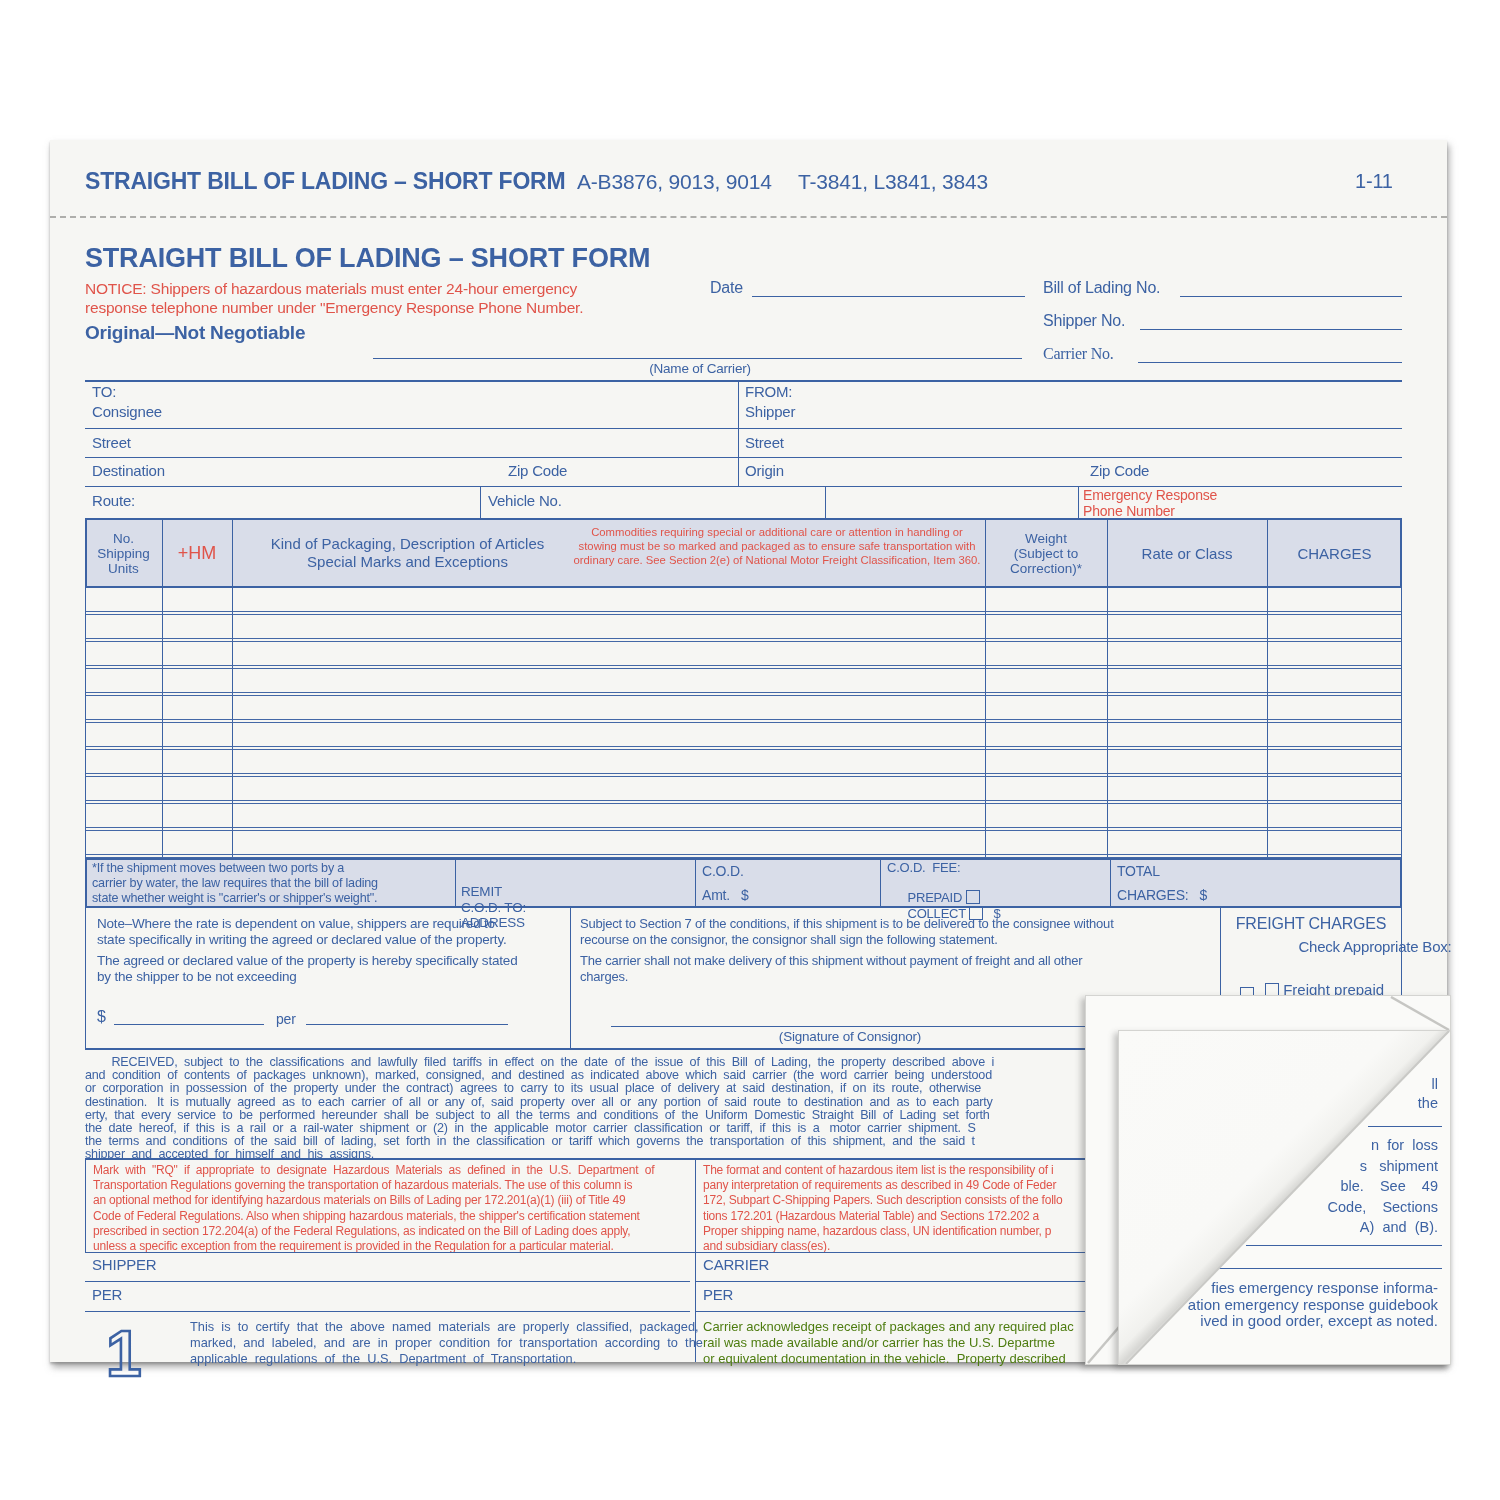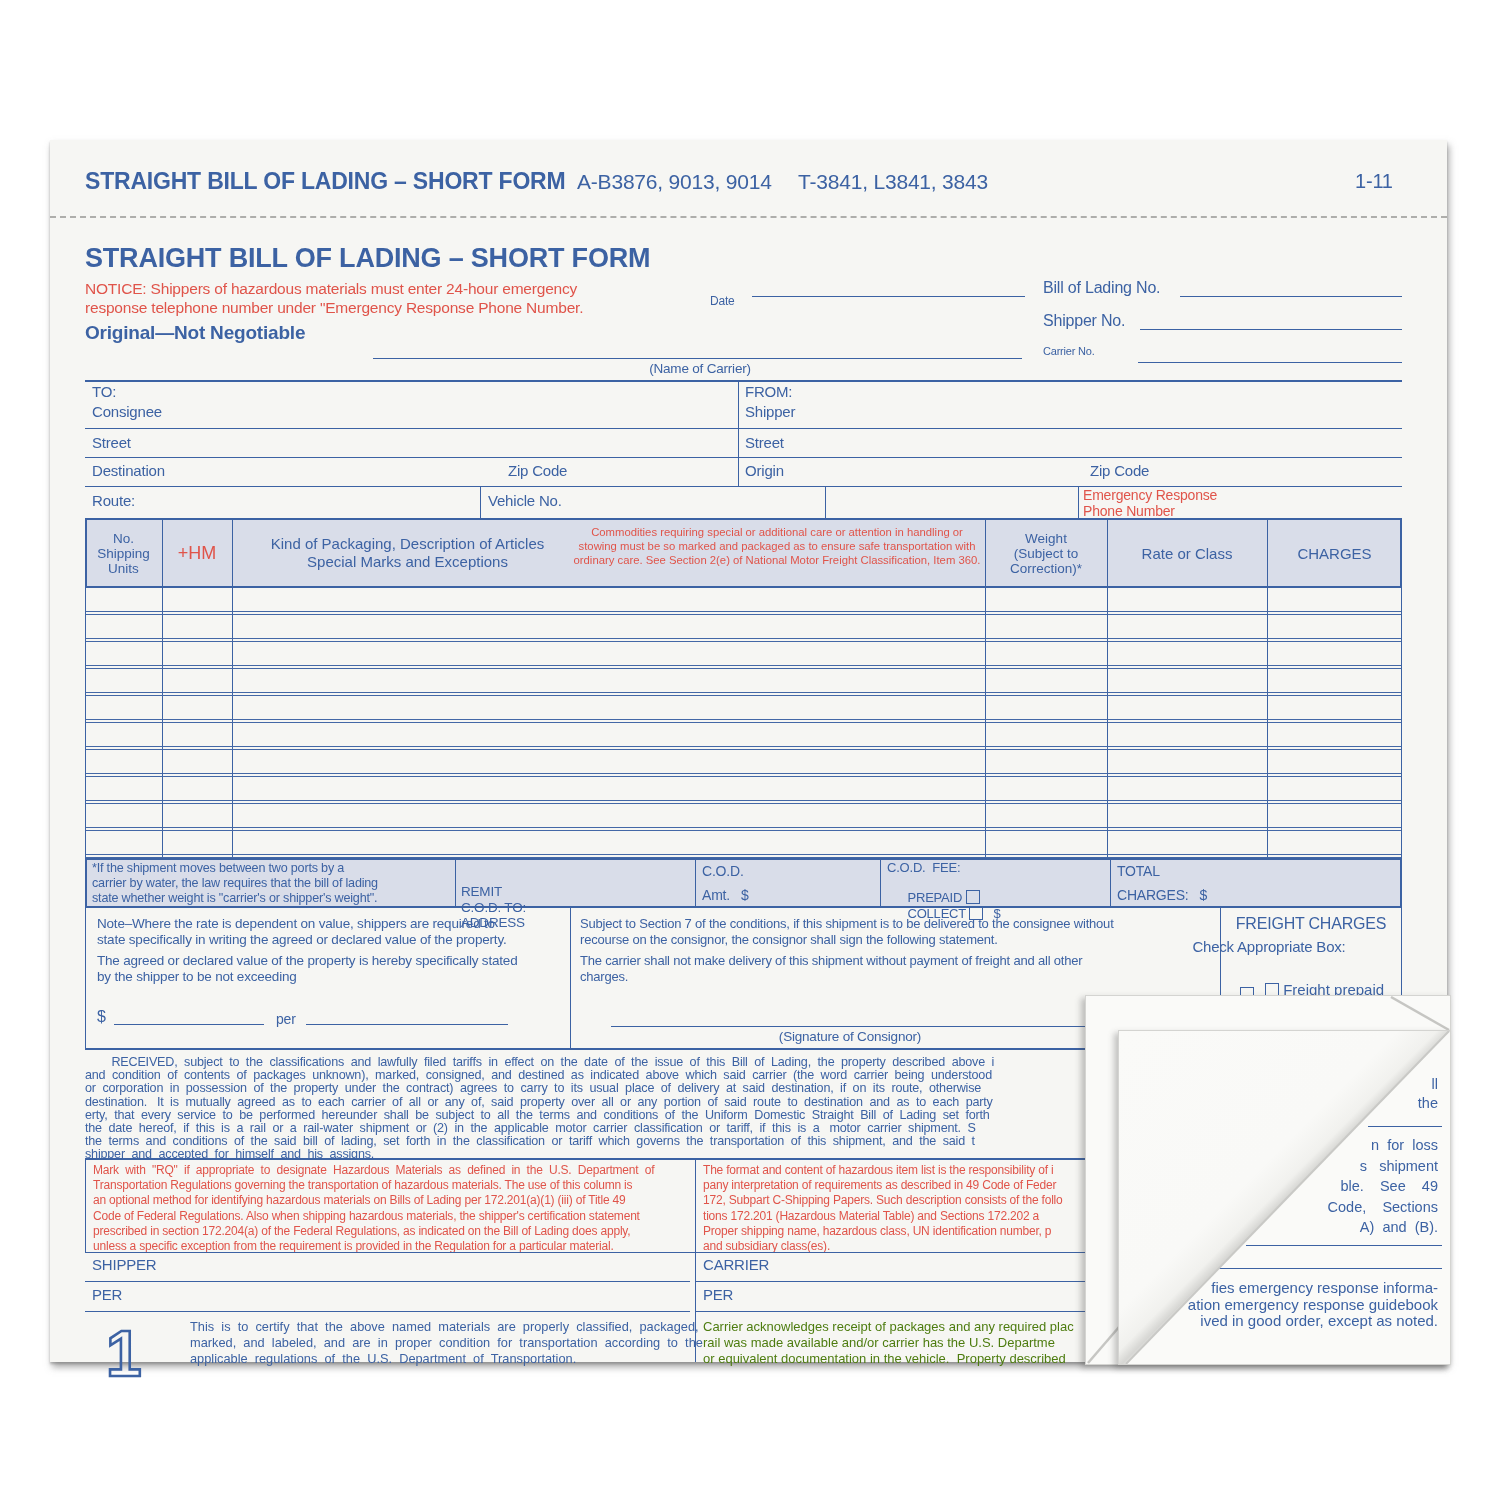--- a/index.html
+++ b/index.html
@@ -36,28 +36,28 @@
     <div class="t" style="left:1305px;top:30px;font-size:20px;">1-11</div>
     <div class="perf" style="left:0;top:76px;width:1397px;"></div>
 
     <div class="t" style="left:35px;top:103px;font-size:27px;font-weight:bold;">STRAIGHT BILL OF LADING – SHORT FORM</div>
     <div class="t r lines" style="left:35px;top:139px;font-size:15.5px;line-height:19px;"><div>NOTICE: Shippers of hazardous materials must enter 24-hour emergency</div><div>response telephone number under "Emergency Response Phone Number.</div></div>
     <div class="t" style="left:35px;top:182px;font-size:19px;font-weight:bold;">Original—Not Negotiable</div>
 
     <div class="fill" style="left:323px;top:0;width:649px;height:218px;"></div>
     <div class="t" style="left:560px;top:221px;width:180px;text-align:center;font-size:13.5px;">(Name of Carrier)</div>
 
-    <div class="t" style="left:660px;top:154px;font-size:12px;">Date</div>
+    <div class="t" style="left:660px;top:139px;font-size:16px;">Date</div>
     <div class="fill" style="left:702px;top:0;width:273px;height:156px;"></div>
 
     <div class="t" style="left:993px;top:139px;font-size:16px;">Bill of Lading No.</div>
     <div class="fill" style="left:1130px;top:0;width:222px;height:156px;"></div>
     <div class="t" style="left:993px;top:172px;font-size:16px;">Shipper No.</div>
     <div class="fill" style="left:1090px;top:0;width:262px;height:189px;"></div>
-    <div class="t" style="left:993px;top:205px;font-size:11px;">Carrier No.</div>
+    <div class="t" style="left:993px;top:205px;font-size:16px;font-family:Liberation Serif, serif;">Carrier No.</div>
     <div class="fill" style="left:1088px;top:0;width:264px;height:222px;"></div>
 
     <div class="ln2" style="left:35px;top:240px;width:1317px;"></div>
     <div class="ln" style="left:35px;top:288px;width:1317px;"></div>
     <div class="ln" style="left:35px;top:317px;width:1317px;"></div>
     <div class="ln" style="left:35px;top:346px;width:1317px;"></div>
     <div class="vln" style="left:688px;top:240px;height:106px;"></div>
 
     <div class="t" style="left:42px;top:243px;font-size:15px;">TO:</div>
     <div class="t" style="left:42px;top:263px;font-size:15px;">Consignee</div>
@@ -157,21 +157,21 @@
     <div class="fill" style="left:64px;top:0;width:150px;height:884px;"></div>
     <div class="t" style="left:226px;top:871px;font-size:14px;">per</div>
     <div class="fill" style="left:256px;top:0;width:202px;height:884px;"></div>
 
     <div class="t lines" style="left:530px;top:776px;font-size:13px;line-height:16px;"><div>Subject to Section 7 of the conditions, if this shipment is to be delivered to the consignee without</div><div>recourse on the consignor, the consignor shall sign the following statement.</div></div>
     <div class="t lines" style="left:530px;top:813px;font-size:13px;line-height:16px;"><div>The carrier shall not make delivery of this shipment without payment of freight and all other</div><div>charges.</div></div>
     <div class="fill" style="left:561px;top:0;width:476px;height:886px;"></div>
     <div class="t" style="left:690px;top:889px;width:220px;text-align:center;font-size:13.5px;">(Signature of Consignor)</div>
 
     <div class="t" style="left:1170px;top:775px;width:182px;text-align:center;font-size:16px;">FREIGHT CHARGES</div>
-    <div class="t" style="left:1128px;top:798px;width:182px;text-align:center;font-size:15px;">Check Appropriate Box:</div>
+    <div class="t" style="left:1234px;top:798px;width:182px;text-align:center;font-size:15px;">Check Appropriate Box:</div>
     <div class="abs" style="left:1190px;top:824px;font-size:15px;color:#3c62a3;white-space:pre;">
       <span class="cb"></span> <span>Freight prepaid</span>
     </div>
     <span class="cb abs" style="left:1190px;top:847px;"></span>
 
     <div class="abs lines" style="left:35px;top:916px;width:1004px;height:104px;overflow:hidden;font-size:12.6px;line-height:13.2px;color:#3c62a3;letter-spacing:-0.2px;">
         <div>        RECEIVED,  subject  to  the  classifications  and  lawfully  filed  tariffs  in  effect  on  the  date  of  the  issue  of  this  Bill  of  Lading,  the  property  described  above  i</div>
         <div>and  condition  of  contents  of  packages  unknown),  marked,  consigned,  and  destined  as  indicated  above  which  said  carrier  (the  word  carrier  being  understood</div>
         <div>or  corporation  in  possession  of  the  property  under  the  contract)  agrees  to  carry  to  its  usual  place  of  delivery  at  said  destination,  if  on  its  route,  otherwise</div>
         <div>destination.   It  is  mutually  agreed  as  to  each  carrier  of  all  or  any  of,  said  property  over  all  or  any  portion  of  said  route  to  destination  and  as  to  each  party</div>

